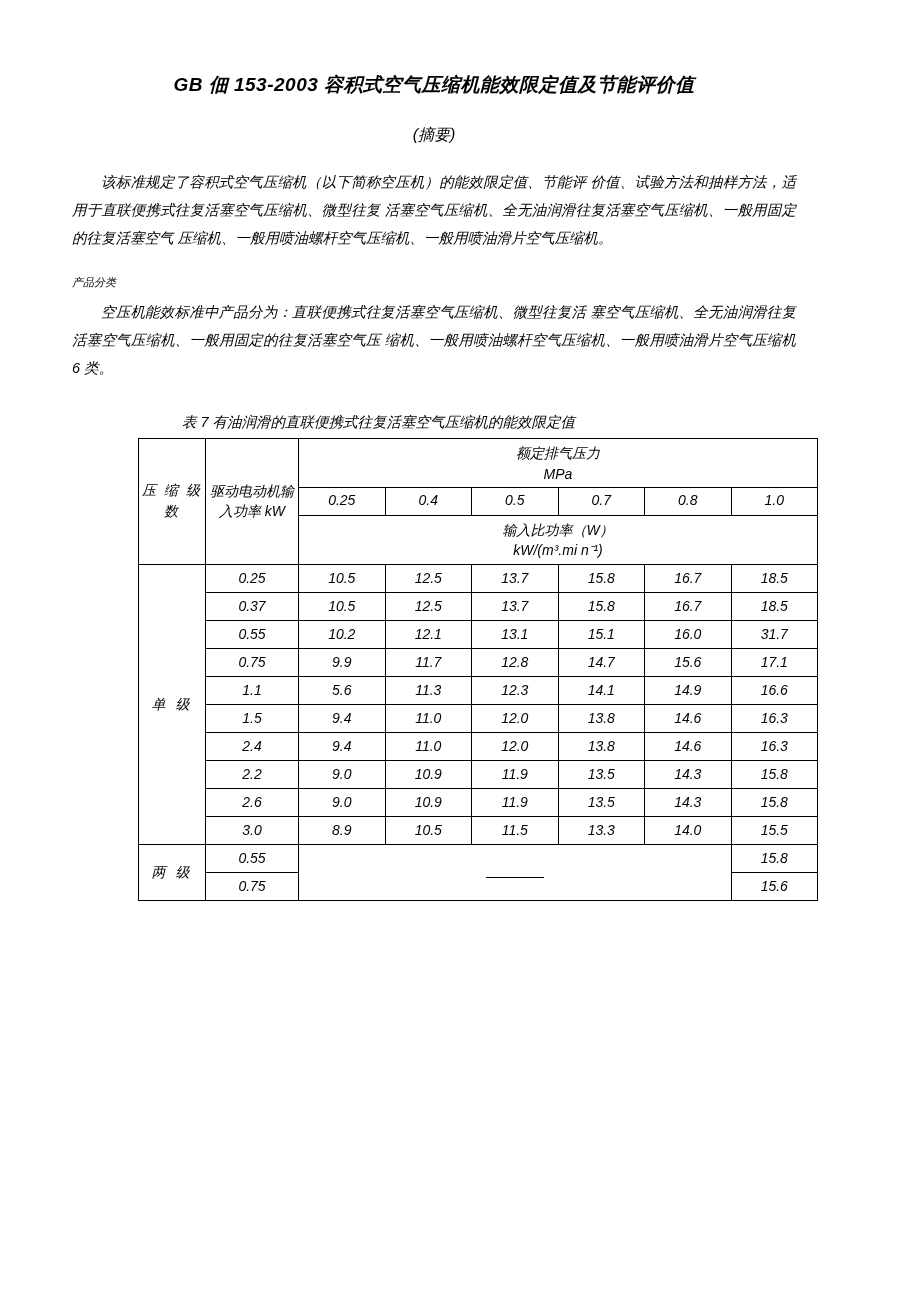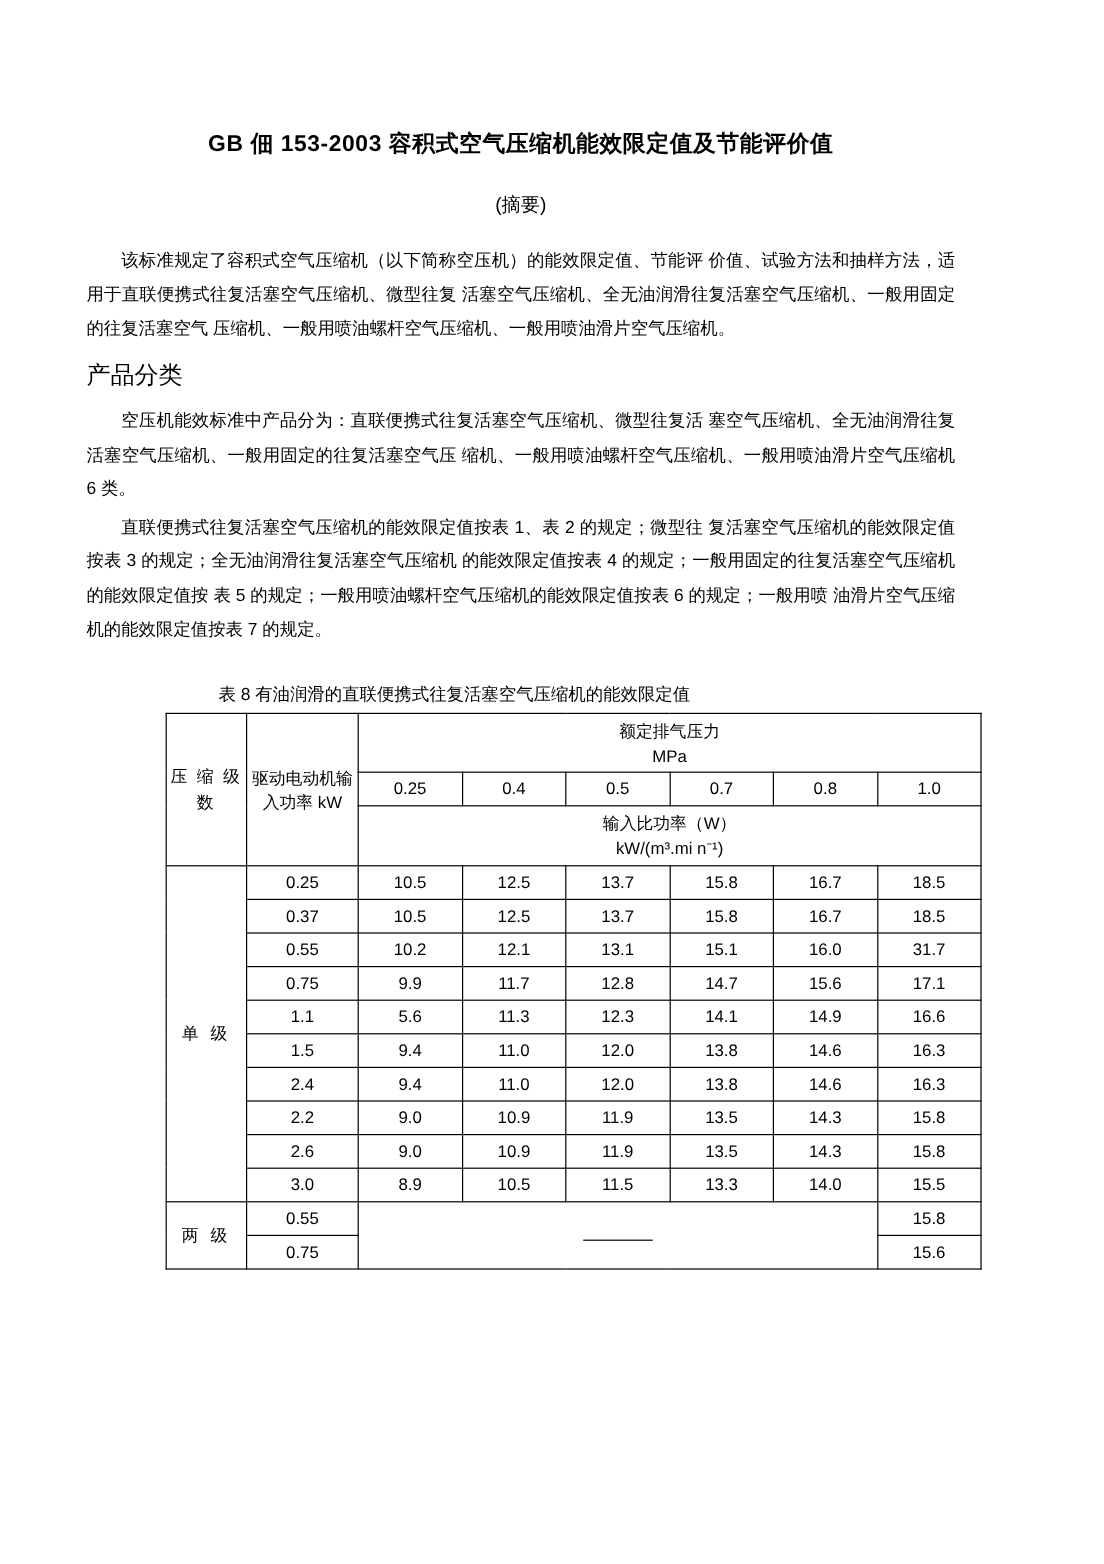--- a/index.html
+++ b/index.html
@@ -10,22 +10,23 @@
   body {
     width: 920px;
     height: 1303px;
     font-family: "Liberation Sans", sans-serif;
     color: #000;
   }
   .page {
     width: 868px;
     height: 1303px;
     box-sizing: border-box;
-    padding: 108px 72px 40px 72px;
+    padding: 72px 72px 40px 72px;
     position: relative;
+    font-style: italic;
   }
   .doc-title {
     text-align: center;
     font-size: 19px;
     font-weight: bold;
     letter-spacing: 0.5px;
     margin: 0 0 26px 0;
     line-height: 1.4;
   }
   .doc-subtitle {
@@ -37,23 +38,23 @@
     font-size: 14.5px;
     line-height: 1.95;
     margin: 4px 0 4px 0;
     text-align: justify;
     text-justify: inter-ideograph;
   }
   p.indent {
     text-indent: 2em;
   }
   p.section {
-    font-size: 20px;
+    font-size: 11px;
     line-height: 1.95;
-    margin: 6px 0 2px 0;
+    margin: 20px 0 2px 0;
   }
   .spacer-md { height: 26px; }
 
   .table-caption {
     font-size: 14.5px;
     margin: 0 0 6px 0;
     padding-left: 110px;
   }
 
   table.energy {
@@ -116,25 +117,24 @@
 <div class="page">
 
   <h1 class="doc-title">GB 佃 153-2003 容积式空气压缩机能效限定值及节能评价值</h1>
   <div class="doc-subtitle">(摘要)</div>
 
   <p class="body indent">该标准规定了容积式空气压缩机（以下简称空压机）的能效限定值、节能评 价值、试验方法和抽样方法，适用于直联便携式往复活塞空气压缩机、微型往复 活塞空气压缩机、全无油润滑往复活塞空气压缩机、一般用固定的往复活塞空气 压缩机、一般用喷油螺杆空气压缩机、一般用喷油滑片空气压缩机。</p>
 
   <p class="section">产品分类</p>
   <p class="body indent">空压机能效标准中产品分为：直联便携式往复活塞空气压缩机、微型往复活 塞空气压缩机、全无油润滑往复活塞空气压缩机、一般用固定的往复活塞空气压 缩机、一般用喷油螺杆空气压缩机、一般用喷油滑片空气压缩机                                6 类。</p>
 
-  <p class="body indent">直联便携式往复活塞空气压缩机的能效限定值按表 1、表 2 的规定；微型往 复活塞空气压缩机的能效限定值按表 3 的规定；全无油润滑往复活塞空气压缩机 的能效限定值按表 4 的规定；一般用固定的往复活塞空气压缩机的能效限定值按 表 5 的规定；一般用喷油螺杆空气压缩机的能效限定值按表 6 的规定；一般用喷 油滑片空气压缩机的能效限定值按表 7 的规定。</p>
 
   <div class="spacer-md"></div>
 
-  <div class="table-caption">表 8 有油润滑的直联便携式往复活塞空气压缩机的能效限定值</div>
+  <div class="table-caption">表 7 有油润滑的直联便携式往复活塞空气压缩机的能效限定值</div>
 
   <table class="energy">
     <tbody>
       <tr>
         <td class="hdr-stage" rowspan="3">压 缩 级 数</td>
         <td class="hdr-power" rowspan="3">驱动电动机输入功率 kW</td>
         <td class="press-head" colspan="6">
           <span>额定排气压力</span><br>
           <span>MPa</span>
         </td>

